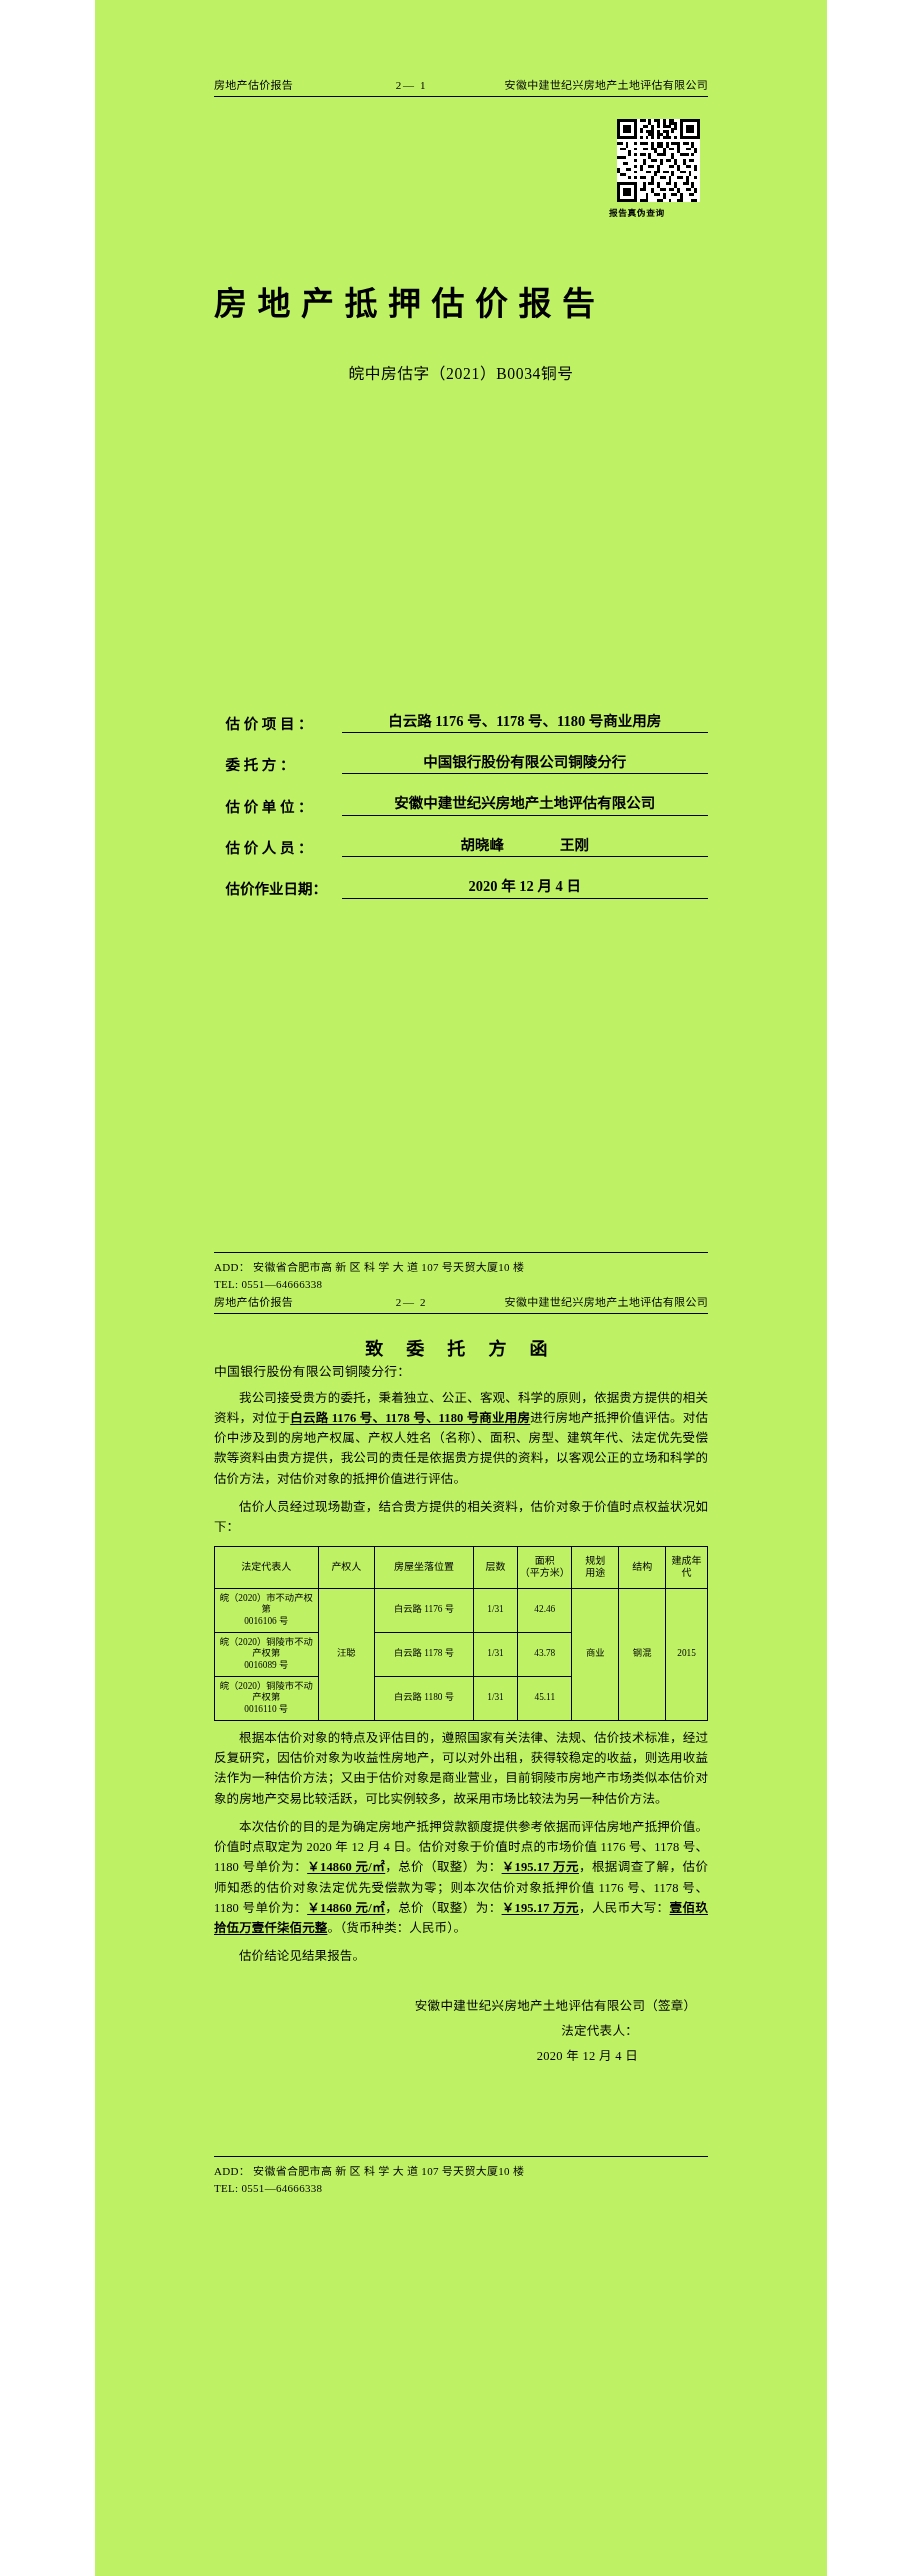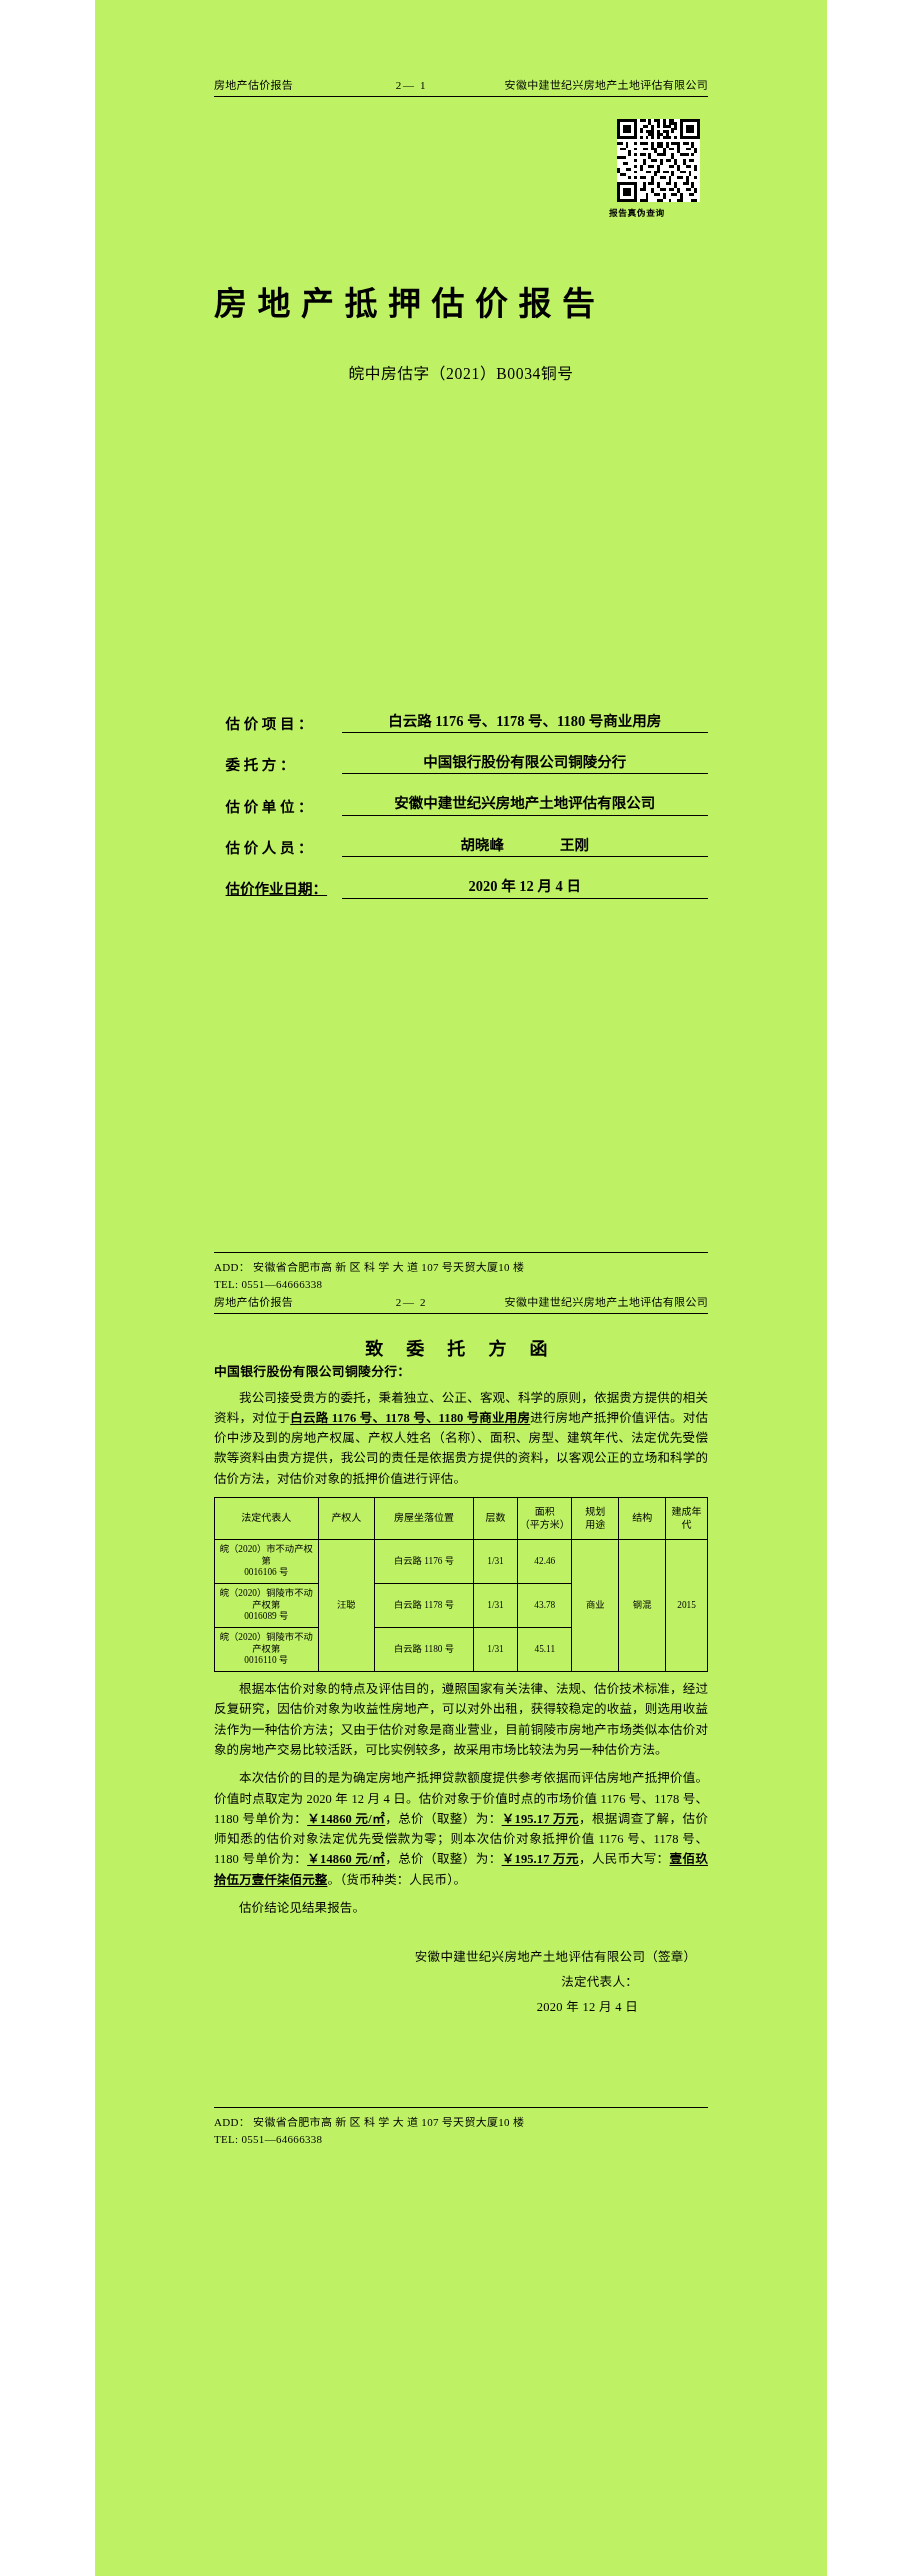--- a/index.html
+++ b/index.html
@@ -101,21 +101,21 @@
     margin-bottom: 20px;
   }
   .field-label {
     width: 116px;
     flex: none;
     font-weight: bold;
     white-space: nowrap;
     letter-spacing: 0;
     line-height: 1.25;
   }
-  .field-label.wide { letter-spacing: 0; text-decoration: underline; }
+  .field-label.wide { letter-spacing: 0; }
   .field-value {
     flex: 1;
     border-bottom: 1.2px solid #000;
     text-align: center;
     padding: 0 3.5px 2.3px 3.5px;
     font-weight: bold;
     white-space: nowrap;
     line-height: 1.25;
   }
   .field-value.names span { display: inline-block; }
@@ -138,21 +138,21 @@
   
   .letter-title {
     text-align: center;
     font-size: 18px;
     font-weight: bold;
     letter-spacing: 9.3px;
     margin: 20px 0 1px 0;
   }
   .addressee {
     font-size: 12.8px;
-    font-weight: bold;
+    font-weight: normal;
     margin: 0 0 8.1px 0;
     letter-spacing: 0.3px;
   }
   p.body {
     font-size: 12.5px;
     line-height: 1.62;
     text-align: justify;
     text-indent: 2em;
     margin: 0 0 8.1px 0;
     letter-spacing: 0.1px;
@@ -403,20 +403,21 @@
       <div class="rh-right">安徽中建世纪兴房地产土地评估有限公司</div>
     </div>
     <div class="rule-thick"></div>
 
     <h2 class="letter-title">致 委 托 方 函</h2>
 
     <div class="addressee">中国银行股份有限公司铜陵分行：</div>
 
     <p class="body"><span>我公司接受贵方的委托，秉着独立、公正、客观、科学的原则，依据贵方提供的相关资料，对位于</span><span class="ub">白云路 1176 号、1178 号、1180 号商业用房</span><span>进行房地产抵押价值评估。对估价中涉及到的房地产权属、产权人姓名（名称）、面积、房型、建筑年代、法定优先受偿款等资料由贵方提供，我公司的责任是依据贵方提供的资料，以客观公正的立场和科学的估价方法，对估价对象的抵押价值进行评估。</span></p>
 
+    <p class="body">估价人员经过现场勘查，结合贵方提供的相关资料，估价对象于价值时点权益状况如下：</p>
 
 
     <table class="reg">
       <colgroup>
         <col class="col-cert">
           <col class="col-owner">
           <col class="col-addr">
           <col class="col-floor">
         <col class="col-area">
           <col class="col-use">

